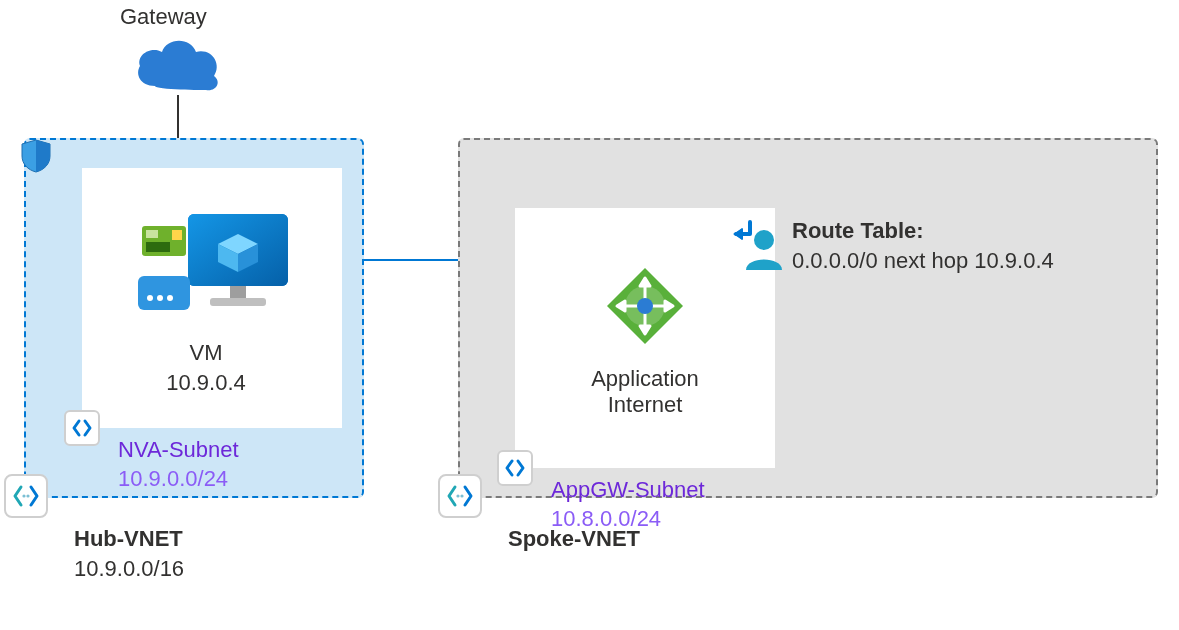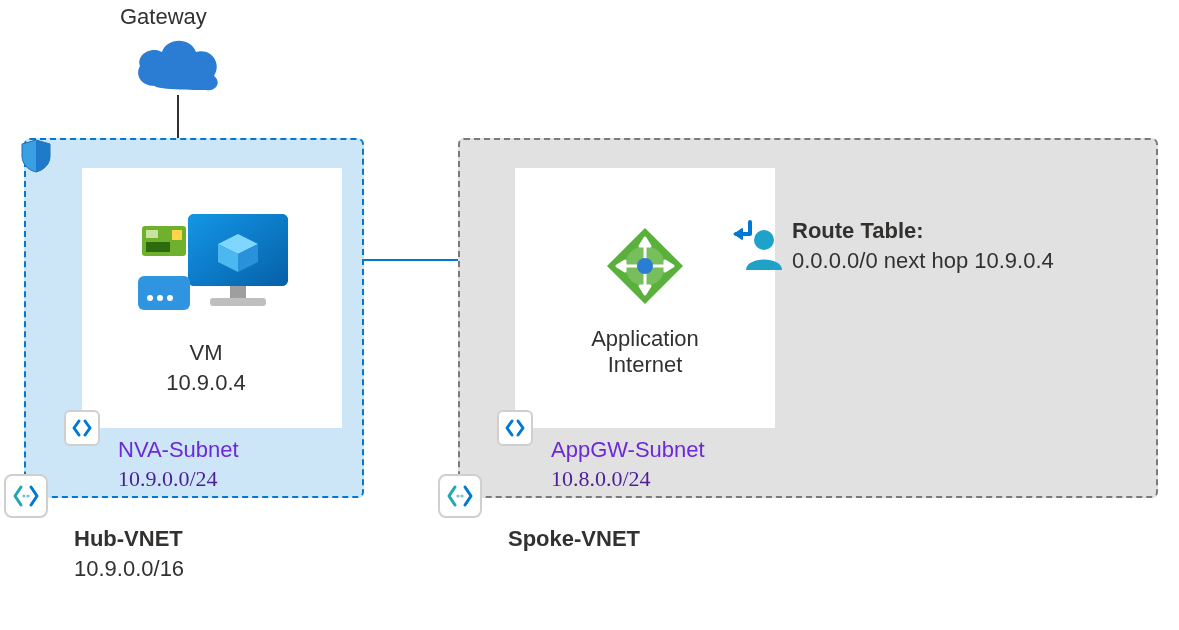--- a/index.html
+++ b/index.html
@@ -61,21 +61,21 @@
   
   .subnet {
     position: absolute;
     background: #ffffff;
     border: none;
     top: 28px;
     width: 260px;
     height: 260px;
   }
   .subnet-hub { left: 56px; }
-  .subnet-spoke { left: 55px; }
+  .subnet-spoke { left: 55px; margin-top: 40px; }
   .subnet-badge {
     position: absolute;
     left: -18px;
     bottom: -18px;
     width: 36px;
     height: 36px;
     background: #ffffff;
     border: 2px solid #cfcfcf;
     border-radius: 6px;
     display: flex;
@@ -96,21 +96,21 @@
     justify-content: center;
   }
   .subnet-label {
     position: absolute;
     left: 36px;
     bottom: -66px;
     font-size: 22px;
     line-height: 1.35;
   }
   .subnet-label .title { font-weight: 400; color: #6d28d9; }
-  .subnet-label .cidr { color: #4c1d95; font-family: Liberation Serif, serif; }
+  .subnet-label .cidr { color: #8b5cf6; }
   .vnet-label {
     position: absolute;
     left: 48px;
     top: 384px;
     font-size: 22px;
     line-height: 1.35;
   }
   .vnet-label .title { font-weight: 600; }
   
   .vm-cluster {

